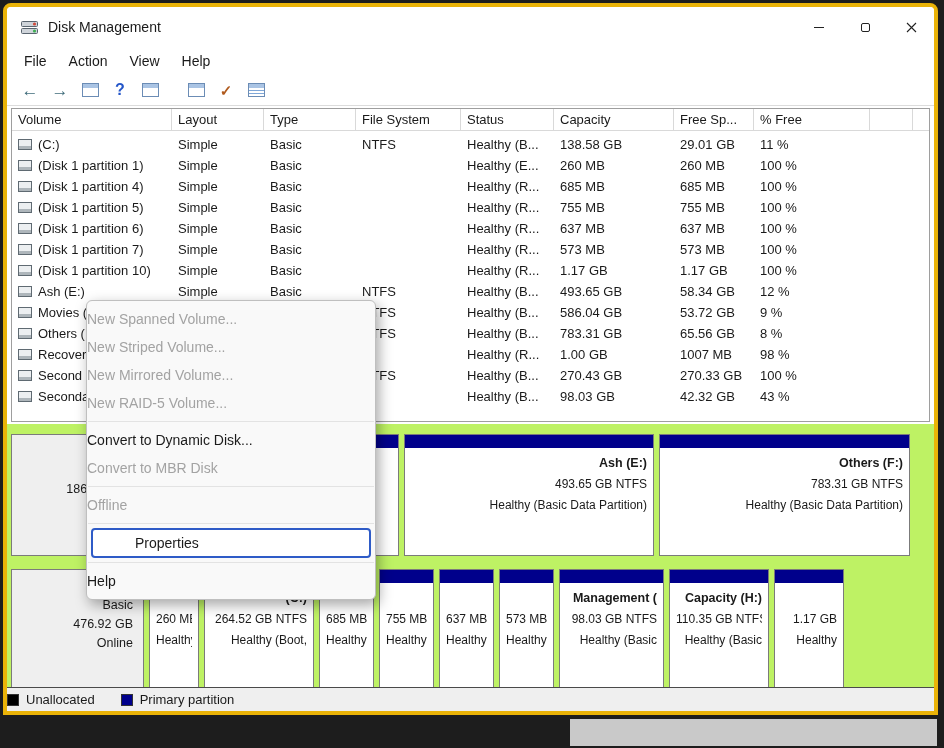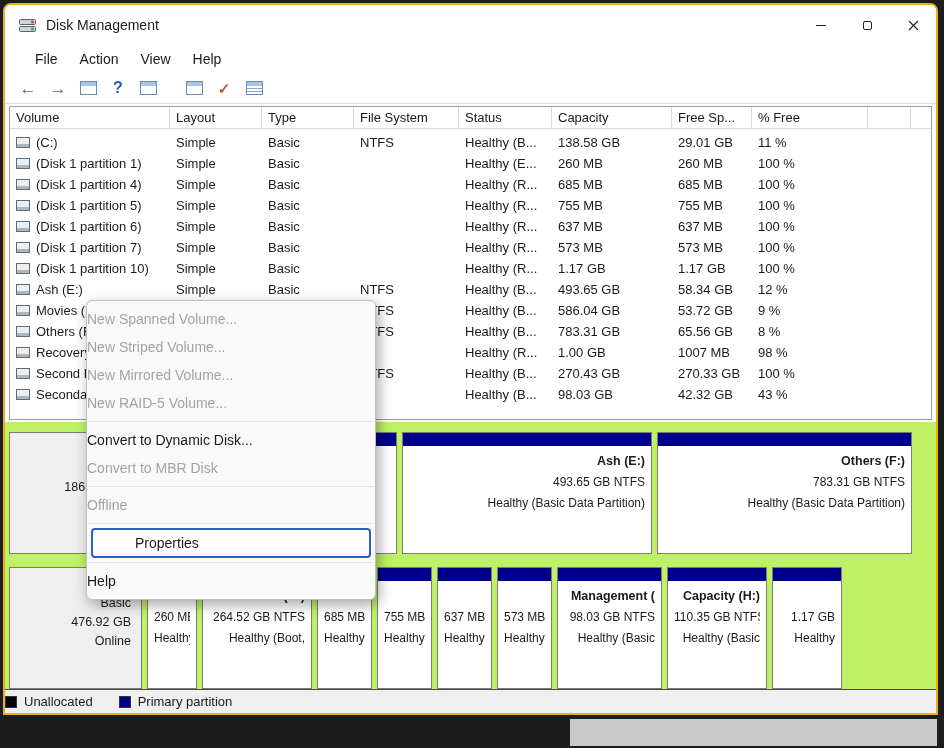--- a/index.html
+++ b/index.html
@@ -8,36 +8,36 @@
     background: #1d1d1d;
     font-family: "Liberation Sans", sans-serif;
     position: relative;
     overflow: hidden;
     color: #1a1a1a;
   }
   .window {
     position: absolute; left: 3px; top: 3px;
     width: 935px; height: 712px;
     background: #fff;
-    border: 2px solid #eab308;
+    border: 4px solid #eab308;
     border-radius: 8px 8px 0 0;
     display: flex; flex-direction: column;
     overflow: hidden;
     z-index: 2;
   }
   
   .titlebar { height: 40px; flex: 0 0 40px; display: flex; align-items: center; padding-left: 14px; background: #fff; }
   .app-icon { width: 17px; height: 15px; margin-right: 10px; display: inline-flex; }
   .title { font-size: 14px; }
   .win-controls { margin-left: auto; display: flex; height: 100%; }
   .wc { width: 46px; height: 100%; display: flex; align-items: center; justify-content: center; }
   .wc-min { display: block; width: 10px; height: 1px; background: #222; }
   .wc-max { display: block; width: 9px; height: 9px; border: 1px solid #222; border-radius: 2px; }
   
-  .menubar { height: 28px; flex: 0 0 28px; display: flex; align-items: center; padding-left: 19px; }
+  .menubar { height: 28px; flex: 0 0 28px; display: flex; align-items: center; padding-left: 6px; }
   .mb-item { padding: 0 11px; font-size: 14px; }
   
   .toolbar { height: 31px; flex: 0 0 31px; display: flex; align-items: center; padding-left: 8px; border-bottom: 1px solid #dcdcdc; }
   .tb-btn { width: 30px; height: 26px; display: flex; align-items: center; justify-content: center; }
   .tb-gap { width: 16px; }
   .tb-arrow { font-size: 17px; font-weight: bold; color: #3e6b7a; line-height: 1; }
   .tb-help { font-size: 16px; font-weight: bold; color: #2456c9; line-height: 1; }
   .tb-check { font-size: 15px; font-weight: bold; color: #b05a1e; line-height: 1; }
   .tb-grid { width: 17px; height: 14px; border: 1px solid #6b8cb5; background: linear-gradient(#aac4e4 0 4px, #ffffff 4px); }
   .tb-grid.lines { background: linear-gradient(#aac4e4 0 4px, #fff 4px 6px, #7fa7d8 6px 7px, #fff 7px 9px, #7fa7d8 9px 10px, #fff 10px 12px, #7fa7d8 12px 13px, #fff 13px); }

